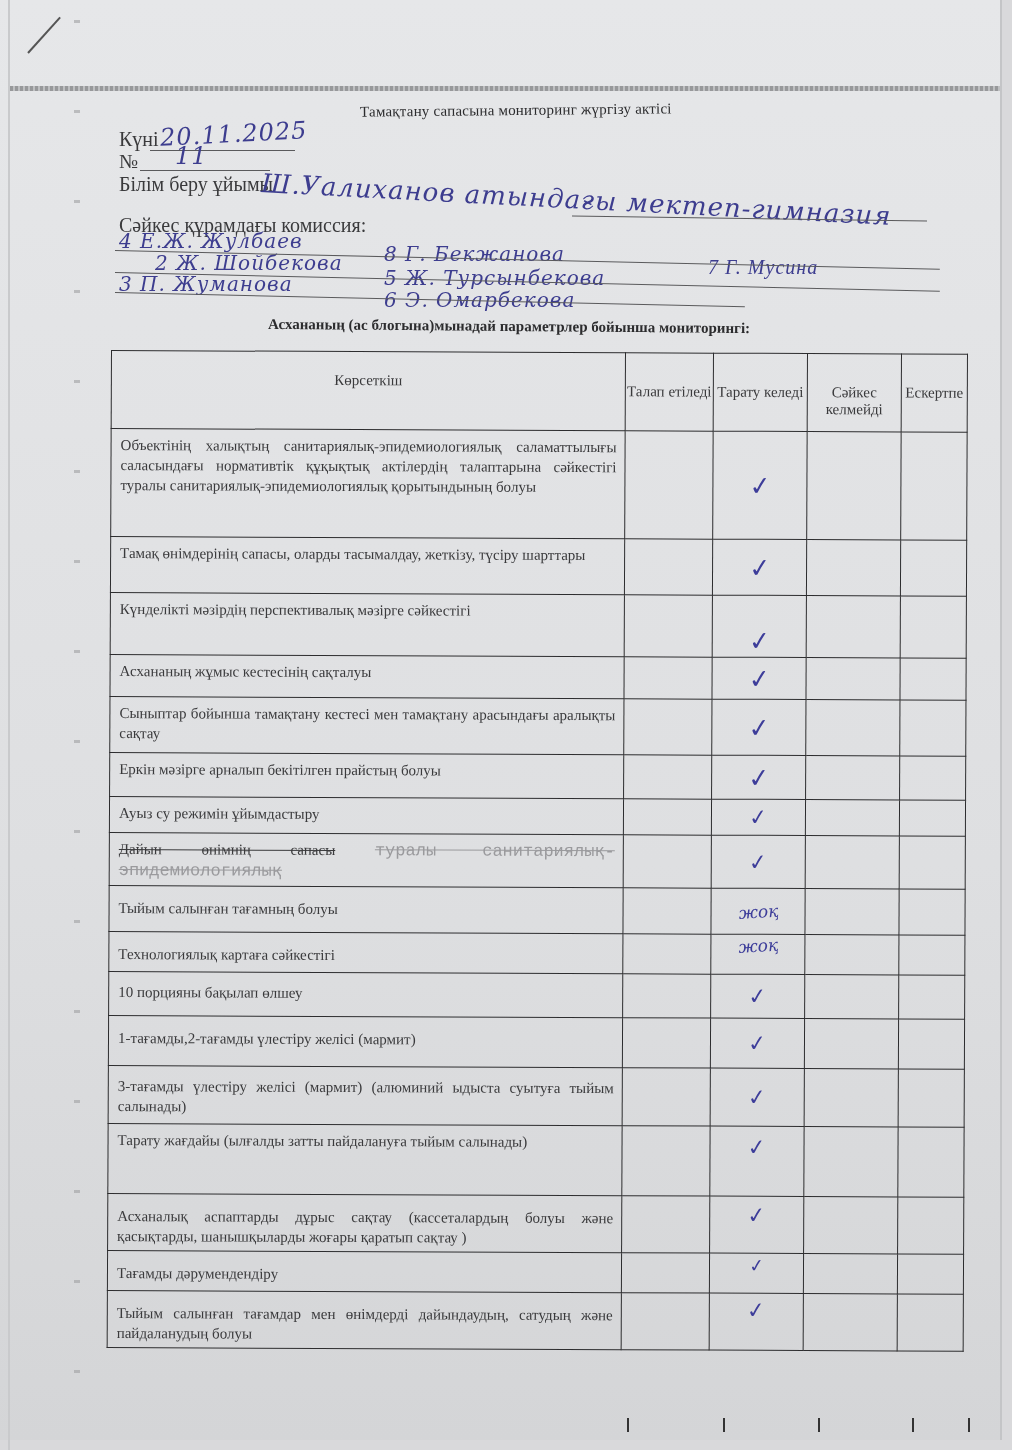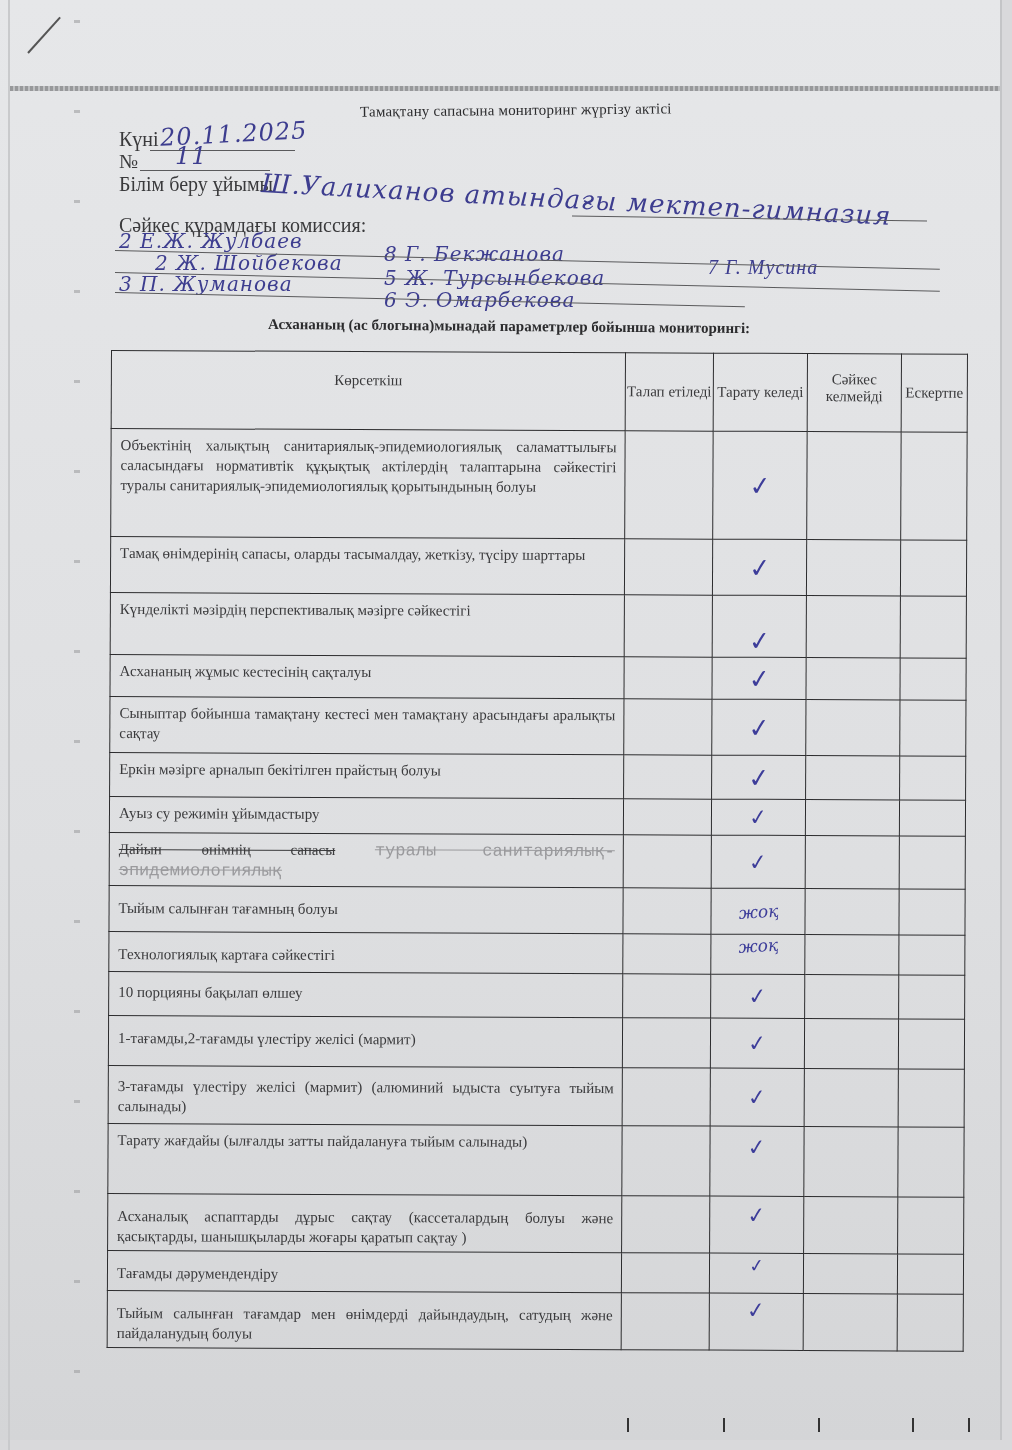--- a/index.html
+++ b/index.html
@@ -72,21 +72,21 @@
   <div class="hand big" style="left:175px;top:142px;">11</div>
   <div class="line" style="left:140px;top:170px;width:130px;"></div>
 
   <div class="field" style="left:119px;top:173px;">Білім беру ұйымы</div>
   <div class="hand big" style="left:262px;top:168px;font-size:26px;transform:rotate(3deg);transform-origin:left top;">Ш.Уалиханов атындағы мектеп-гимназия</div>
 
   <div class="line" style="left:572px;top:218px;width:355px;transform:rotate(0.8deg);"></div>
 
   <div class="field" style="left:119px;top:214px;">Сәйкес құрамдағы комиссия:</div>
 
-  <div class="hand" style="left:119px;top:229px;">2 Е.Ж. Жулбаев</div>
+  <div class="hand" style="left:119px;top:229px;">4 Е.Ж. Жулбаев</div>
   <div class="hand" style="left:119px;top:251px;margin-left:36px;">2 Ж. Шойбекова</div>
   <div class="hand" style="left:119px;top:272px;">3 П. Жуманова</div>
   <div class="hand" style="left:384px;top:242px;">8 Г. Бекжанова</div>
   <div class="hand" style="left:384px;top:266px;">5 Ж. Турсынбекова</div>
   <div class="hand" style="left:384px;top:288px;">6 Э. Омарбекова</div>
   <div class="hand" style="left:708px;top:256px;font-family:Liberation Serif, serif;">7 Г. Мусина</div>
 
   <div class="line" style="left:115px;top:250px;width:825px;transform:rotate(1.3deg);transform-origin:left;"></div>
   <div class="line" style="left:115px;top:272px;width:825px;transform:rotate(1.3deg);transform-origin:left;"></div>
   <div class="line" style="left:115px;top:292px;width:630px;transform:rotate(1.3deg);transform-origin:left;"></div>
@@ -100,21 +100,21 @@
           <col style="width:88px">
           <col style="width:94px">
           <col style="width:94px">
           <col style="width:66px">
       </colgroup>
       <thead>
         <tr style="height:78px;">
           <th style="vertical-align:top;padding-top:20px;">Көрсеткіш</th>
           <th style="vertical-align:top;padding-top:30px;">Талап етіледі</th>
           <th style="vertical-align:top;padding-top:30px;">Тарату келеді</th>
-          <th style="vertical-align:top;padding-top:17px;">Сәйкес келмейді</th>
+          <th style="vertical-align:top;padding-top:30px;">Сәйкес келмейді</th>
           <th style="vertical-align:top;padding-top:30px;">Ескертпе</th>
         </tr>
       </thead>
       <tbody>
         <tr style="height:108px">
           <td class="text">Объектінің халықтың санитариялық-эпидемиологиялық саламаттылығы саласындағы нормативтік құқықтық актілердің талаптарына сәйкестігі туралы санитариялық-эпидемиологиялық қорытындының болуы</td>
           <td class="cell"></td>
           <td class="cell"><span class="mark">✓</span></td>
           <td class="cell"></td>
           <td class="cell"></td>

